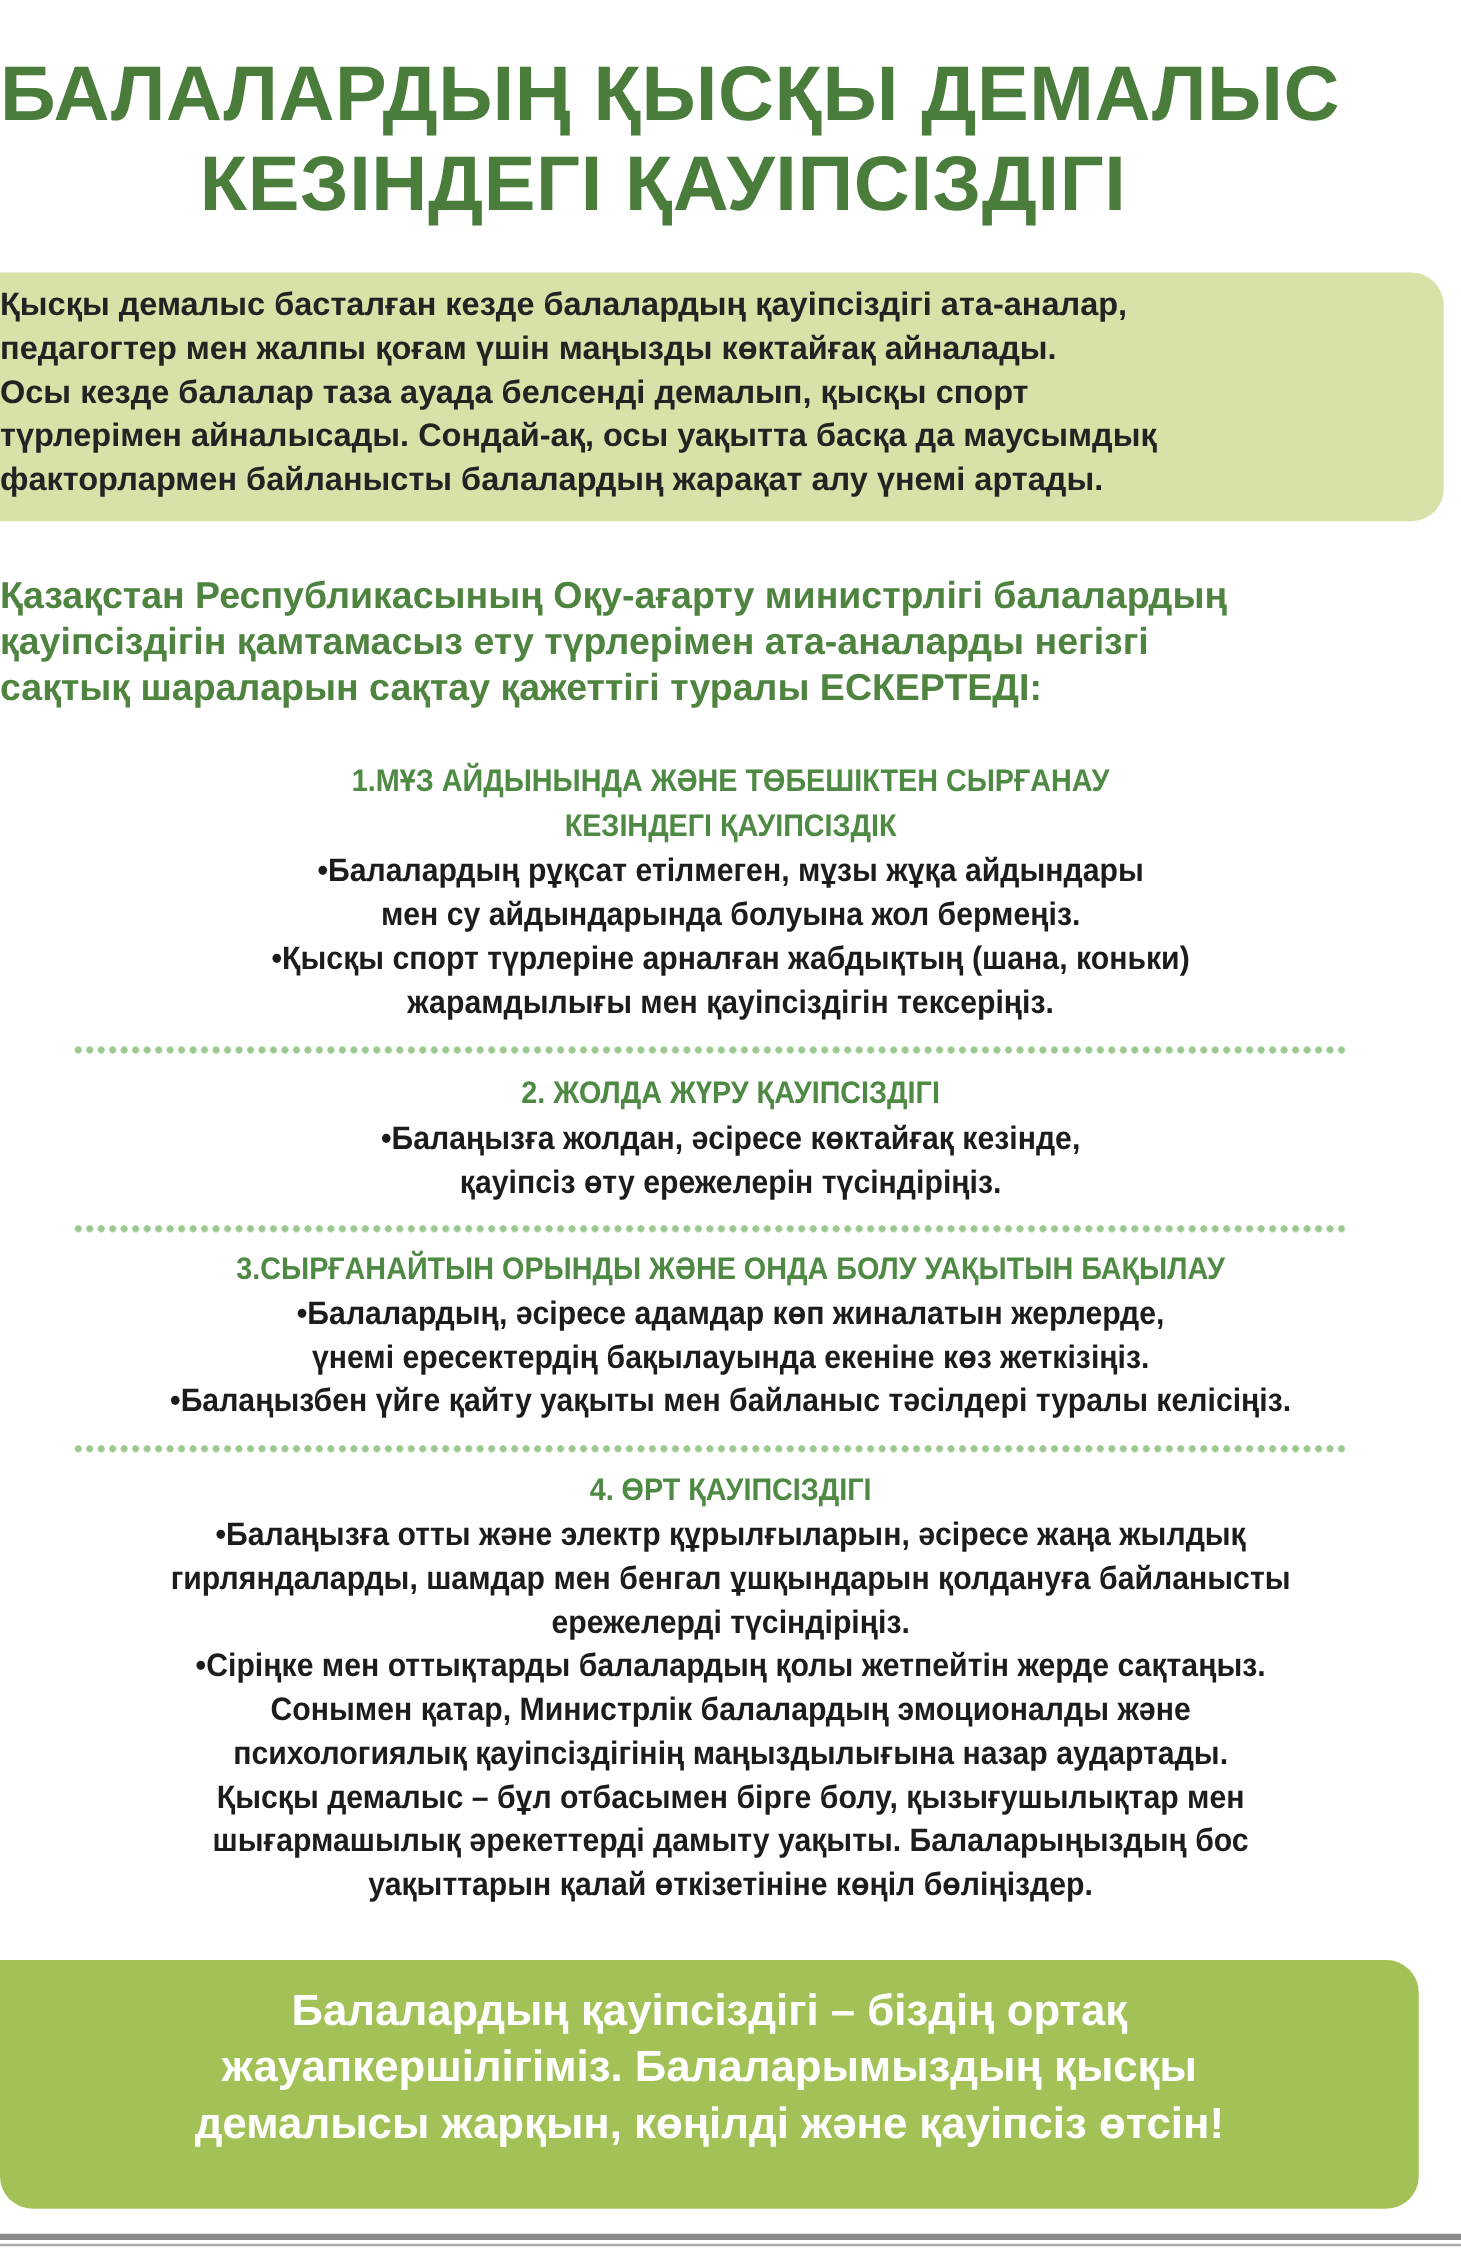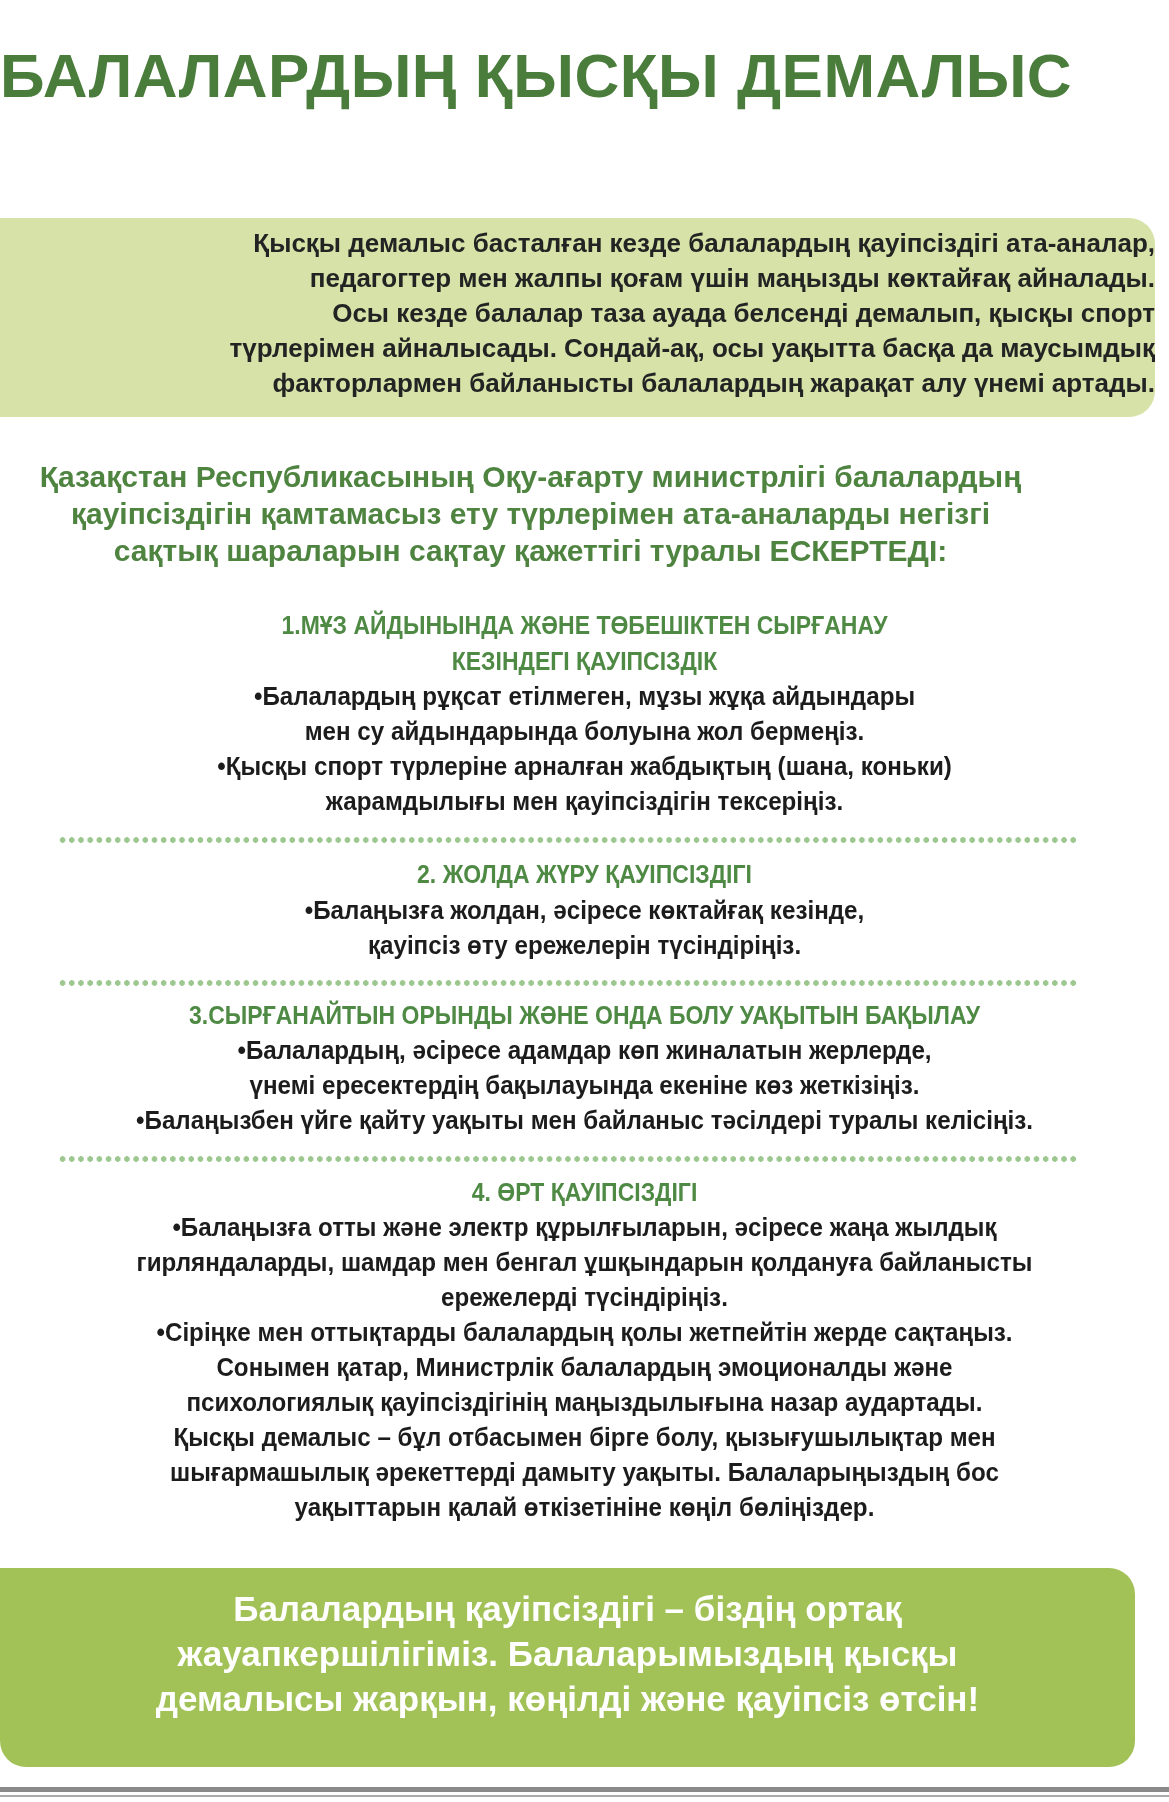--- a/index.html
+++ b/index.html
@@ -27,31 +27,31 @@
   .intro-box {
     position: absolute;
     left: 0; top: 218px;
     width: 1155px; height: 199px;
     background: #d6e2a7;
     border-radius: 0 26px 26px 0;
   }
   .intro-text {
     position: absolute;
     left: 0; top: 226px; width: 1155px;
-    text-align: right;
+    text-align: left;
     color: #232323;
     font-weight: 700;
     font-size: 26px;
     line-height: 35px;
   }
   .intro-text div { white-space: nowrap; }
 
   .ministry {
     top: 458px;
-    text-align: center;
+    text-align: left;
     color: #4e8440;
     font-weight: 700;
     font-size: 30px;
     line-height: 37px;
   }
   .ministry div { white-space: nowrap; }
 
   .section-head {
     position: absolute; left: 0; width: 1169px;
     text-align: center;
@@ -111,20 +111,21 @@
   .rule-thin {
     position: absolute; left: 0; top: 1795px;
     width: 1169px; height: 2px; background: #ababab;
   }
 </style>
 </head>
 <body>
 
 <div class="abs main-title">
   <div>БАЛАЛАРДЫҢ ҚЫСҚЫ ДЕМАЛЫС</div>
+  <div>КЕЗІНДЕГІ ҚАУІПСІЗДІГІ</div>
 </div>
 
 <div class="intro-box"></div>
 <div class="intro-text">
   <div>Қысқы демалыс басталған кезде балалардың қауіпсіздігі ата-аналар,</div>
   <div>педагогтер мен жалпы қоғам үшін маңызды көктайғақ айналады.</div>
   <div>Осы кезде балалар таза ауада белсенді демалып, қысқы спорт</div>
   <div>түрлерімен айналысады. Сондай-ақ, осы уақытта басқа да маусымдық</div>
   <div>факторлармен байланысты балалардың жарақат алу үнемі артады.</div>
 </div>

